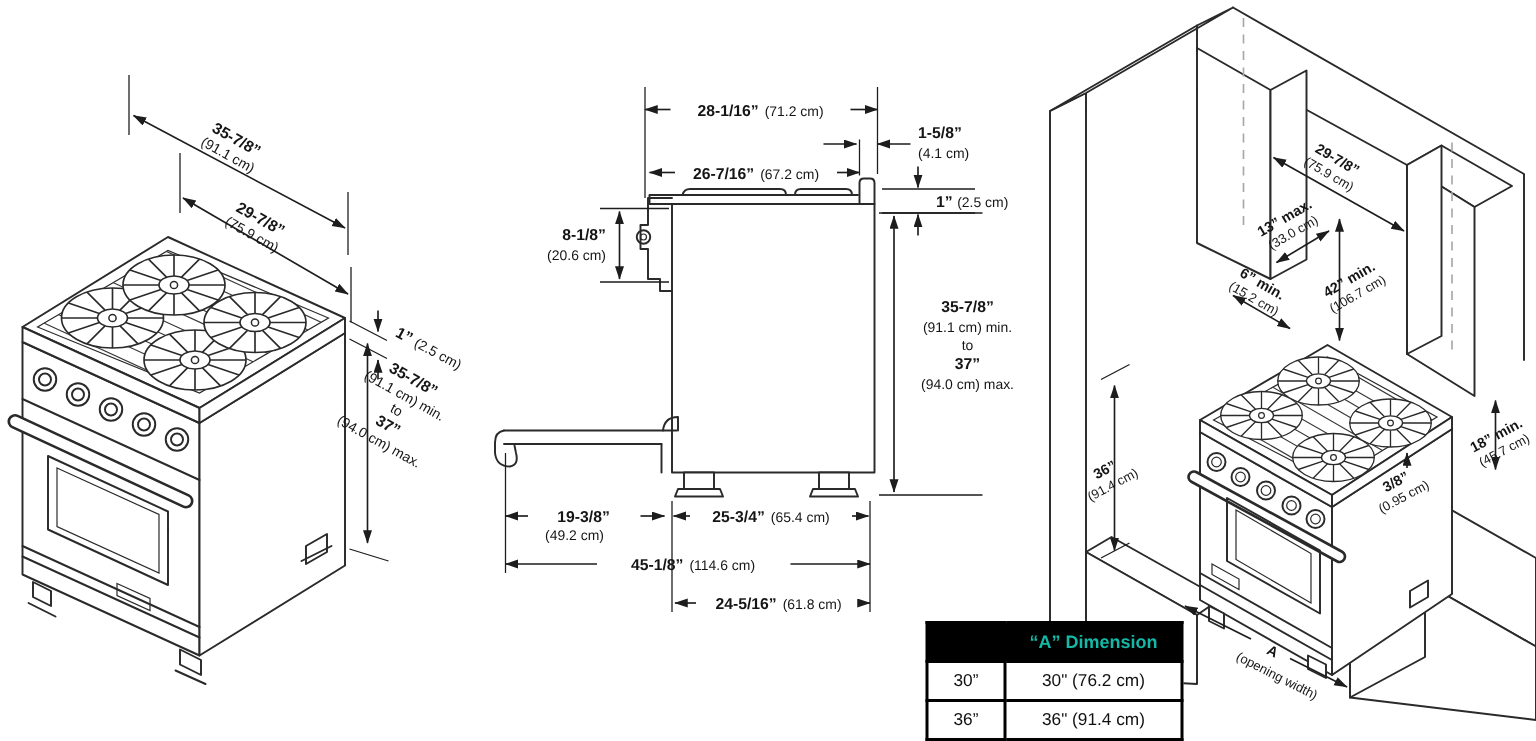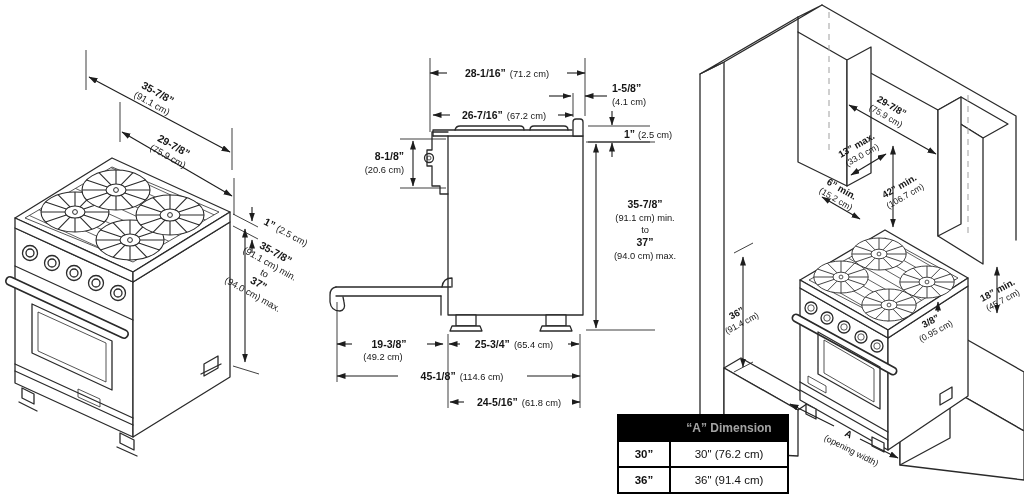--- a/index.html
+++ b/index.html
@@ -13,22 +13,22 @@
   .dim{stroke:#1d1d1d;stroke-width:1.1;fill:none;}
   .ext{stroke:#1d1d1d;stroke-width:.85;fill:none;}
   .dash{stroke:#a8a8a8;stroke-width:1.1;fill:none;stroke-dasharray:6 5;}
   .din{font-weight:bold;font-size:10.5px;}
   .dcm{font-size:9.3px;}
   .din2{font-weight:bold;font-size:9.6px;}
   .dcm2{font-size:8.7px;}
   #dim-table{position:absolute;left:617px;top:414px;border-collapse:collapse;background:#fff;
              font-size:11.5px;color:#111;}
   #dim-table td,#dim-table th{border:2px solid #000;text-align:center;padding:3px 8px;height:18px;}
-  #dim-table th{background:#000;color:#a3a3a3;font-size:12px;}
-  #dim-table .szcol{font-weight:bold;width:34px;margin-left:34px;}
+  #dim-table th{background:#000;color:#14b8a6;font-size:12px;}
+  #dim-table .szcol{font-weight:normal;width:34px;margin-left:34px;}
   #dim-table .valcol{width:100px;font-weight:normal;}
 </style>
 </head>
 <body>
 
 <div id="stage">
 <svg width="1024" height="494" viewBox="0 0 1024 494">
   <defs>
     <marker id="ah" markerWidth="11" markerHeight="9" refX="8.5" refY="3" orient="auto-start-reverse" markerUnits="userSpaceOnUse">
       <path d="M0,0 L9,3 L0,6 Z" fill="#1d1d1d"></path>

